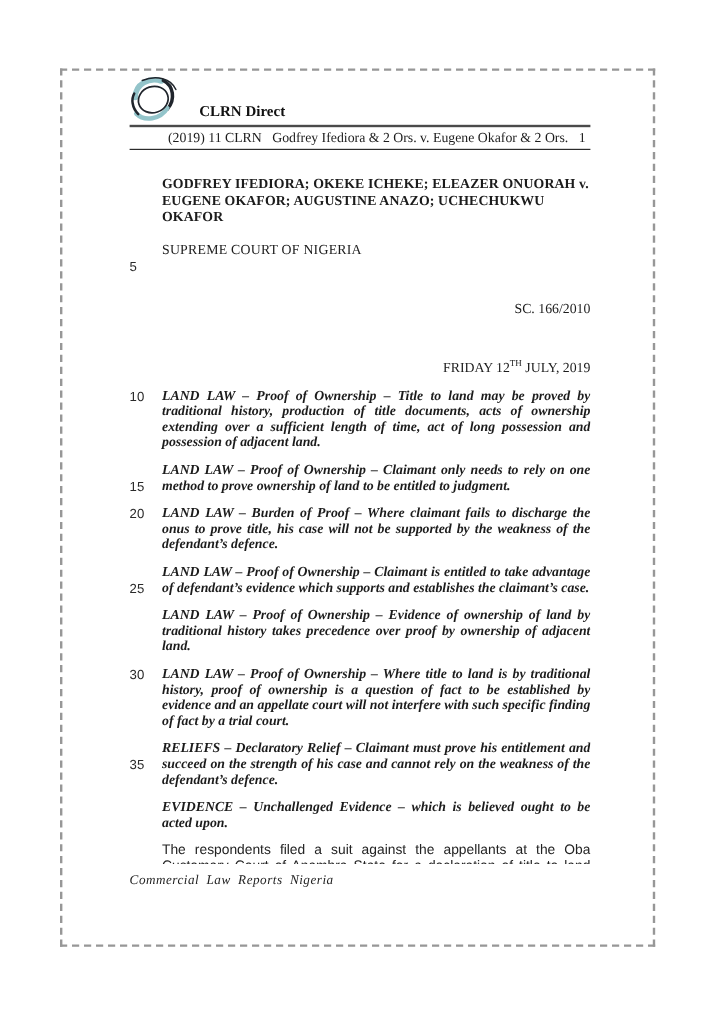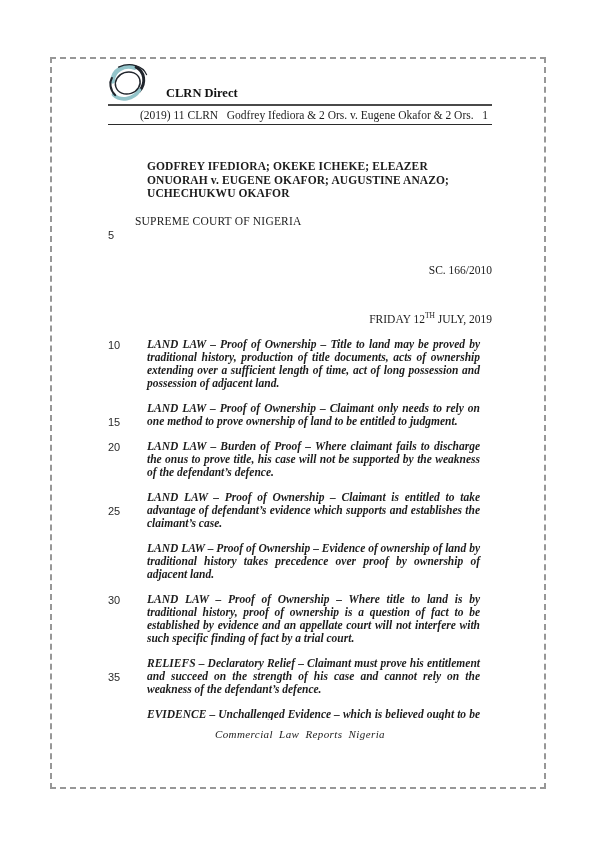--- a/index.html
+++ b/index.html
@@ -17,40 +17,40 @@
   .cite-row{display:flex;justify-content:space-between;align-items:baseline;
         font-size:11.5px;padding:3px 0 3px 0;color:#1c1c1c;}
   .cite-left{flex:0 0 auto;padding-left:32px;}
   .cite-case{flex:1 1 auto;text-align:center;padding:0 8px;}
   .cite-page{flex:0 0 auto;padding-right:4px;}
   .rule-thin{border-top:1.5px solid #2b2b2b;}
 
   
   .content{position:absolute;left:108px;top:148px;width:384px;height:572px;overflow:hidden;}
   .para{position:relative;padding-left:27px;margin:0 0 10px 0;}
-  .para p, .para h3{margin:12px;}
+  .para p, .para h3{margin:0;}
   .case-title{font-weight:bold;font-size:11.5px;line-height:13.5px;letter-spacing:.1px;}
   .title-para{margin-bottom:14px;}
   .court-name{font-size:11.5px;line-height:13px;letter-spacing:.2px;}
   .right-line{text-align:right;font-size:11.5px;line-height:13px;margin-top:36px;}
   sup.ord{font-size:7.5px;vertical-align:super;line-height:0;}
   .headnote{font-weight:bold;font-style:italic;font-size:11.5px;line-height:13px;
         text-align:justify;}
   .judges{text-align:left;}
   .facts-heading{font-family:"Liberation Sans",sans-serif;font-weight:bold;
         font-size:11.5px;line-height:13px;color:#111;}
   .facts-h{margin-bottom:6px;}
   .facts-body{font-family:"Liberation Sans",sans-serif;font-size:11.5px;
         line-height:13.2px;text-align:justify;color:#222;}
   .lineno{position:absolute;left:0;font-family:"Liberation Sans",sans-serif;
         font-size:11px;color:#2a2a2a;}
   .l0{top:1px;}.l1{top:14px;}
 
   
-  .pfooter{position:absolute;left:108px;top:724px;width:384px;text-align:center;}
+  .pfooter{position:absolute;left:108px;top:724px;width:384px;text-align:left;}
   .pfooter span{font-style:italic;font-size:11px;word-spacing:3px;letter-spacing:.4px;color:#222;}
 </style>
 </head>
 <body>
 
 <div class="page">
 
   <div class="dashed-frame"></div>
 
   <header class="hdr">

